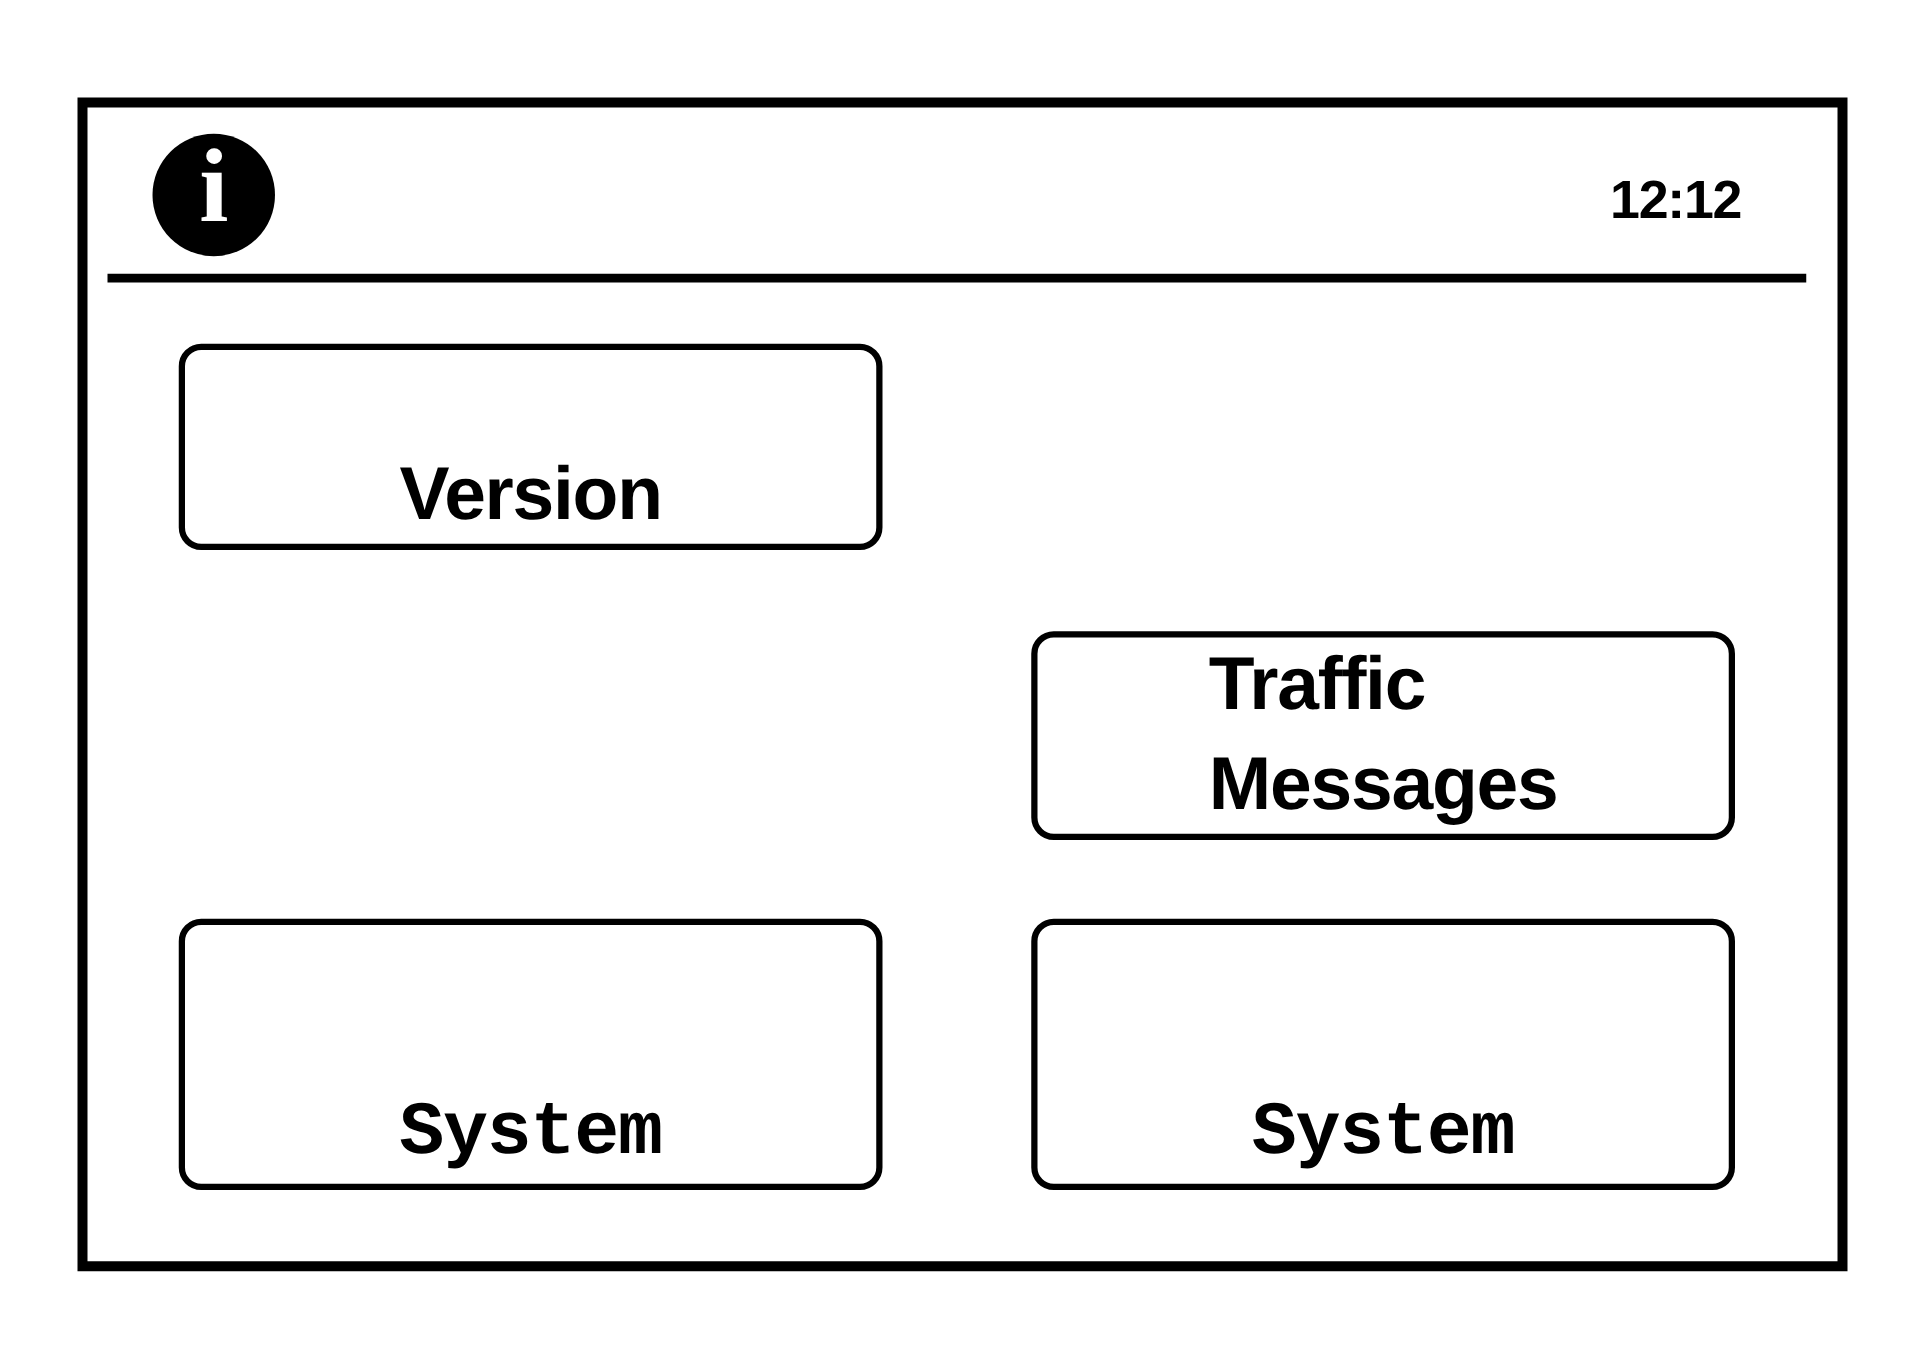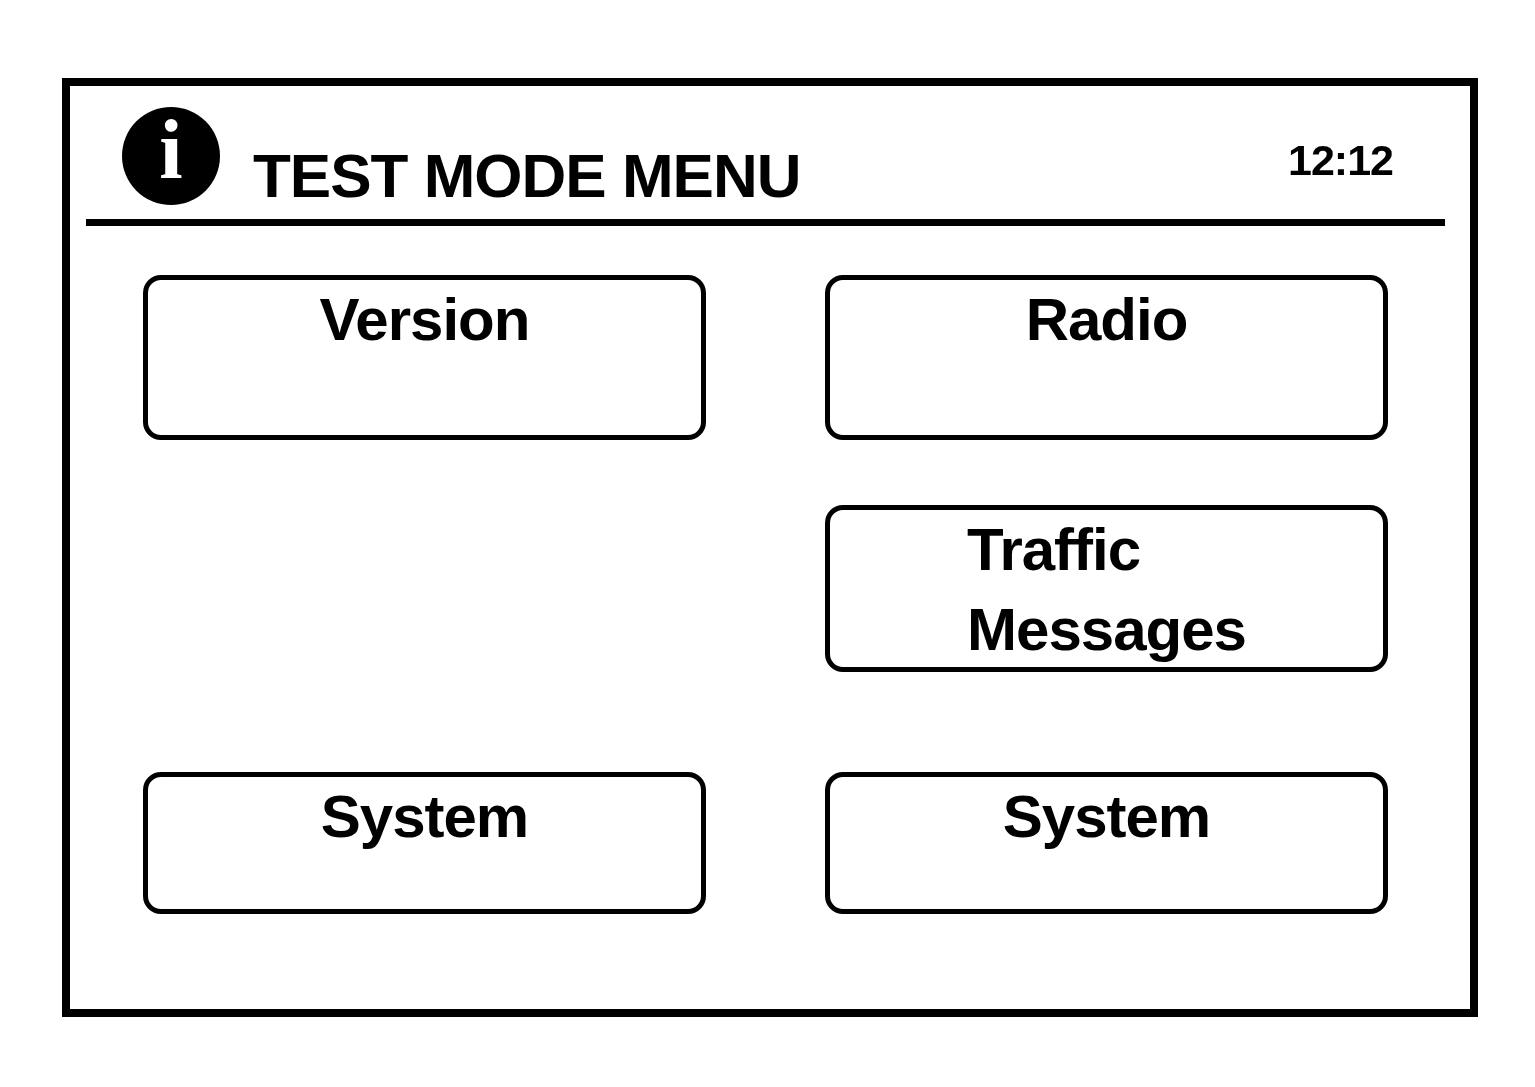--- a/index.html
+++ b/index.html
@@ -72,63 +72,59 @@
     background: #000000;
   }
   
   .menu-btn {
     position: absolute;
     width: 563px;
     background: #ffffff;
     border: 5px solid #000000;
     border-radius: 18px;
     display: flex;
-    align-items: flex-start;
+    align-items: flex-end;
     justify-content: center;
     font-size: 60px;
     font-weight: bold;
     letter-spacing: -1px;
     cursor: pointer;
   }
   .col-1 { left: 73px; }
   .col-2 { left: 755px; }
   .row-1 { top: 189px; height: 165px; }
   .row-2 { top: 419px; height: 167px; }
-  .row-3 { top: 686px; height: 142px; }
+  .row-3 { top: 649px; height: 217px; font-family: Liberation Mono, monospace; }
   .btn-label {
     white-space: pre-line;
     text-align: center;
     line-height: 80px;
   }
   .menu-btn.multiline .btn-label {
     text-align: left;
   }
 </style>
 </head>
 <body>
 
 <div class="screen-frame">
 
   <div class="info-icon">
     <span class="glyph">i</span>
   </div>
 
-  <div class="page-title">TEST MODE MENU</div>
 
   <div class="clock">12:12</div>
 
   <div class="header-divider"></div>
 
   <div class="menu-btn col-1 row-1">
     <span class="btn-label">Version</span>
   </div>
 
-  <div class="menu-btn col-2 row-1">
-    <span class="btn-label">Radio</span>
-  </div>
 
 
   <div class="menu-btn col-2 row-2 multiline">
     <span class="btn-label">Traffic
 Messages</span>
   </div>
 
   <div class="menu-btn col-1 row-3">
     <span class="btn-label">System</span>
   </div>

